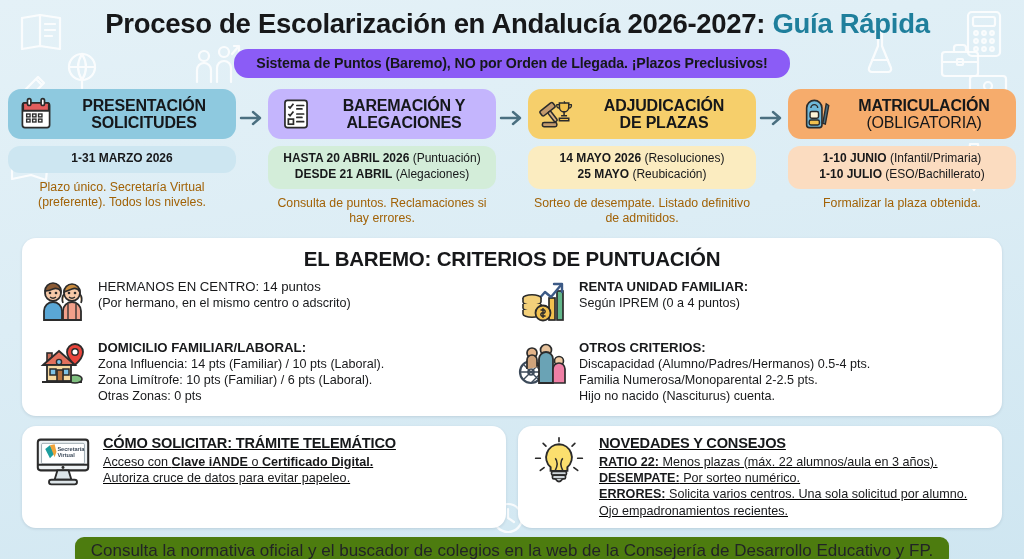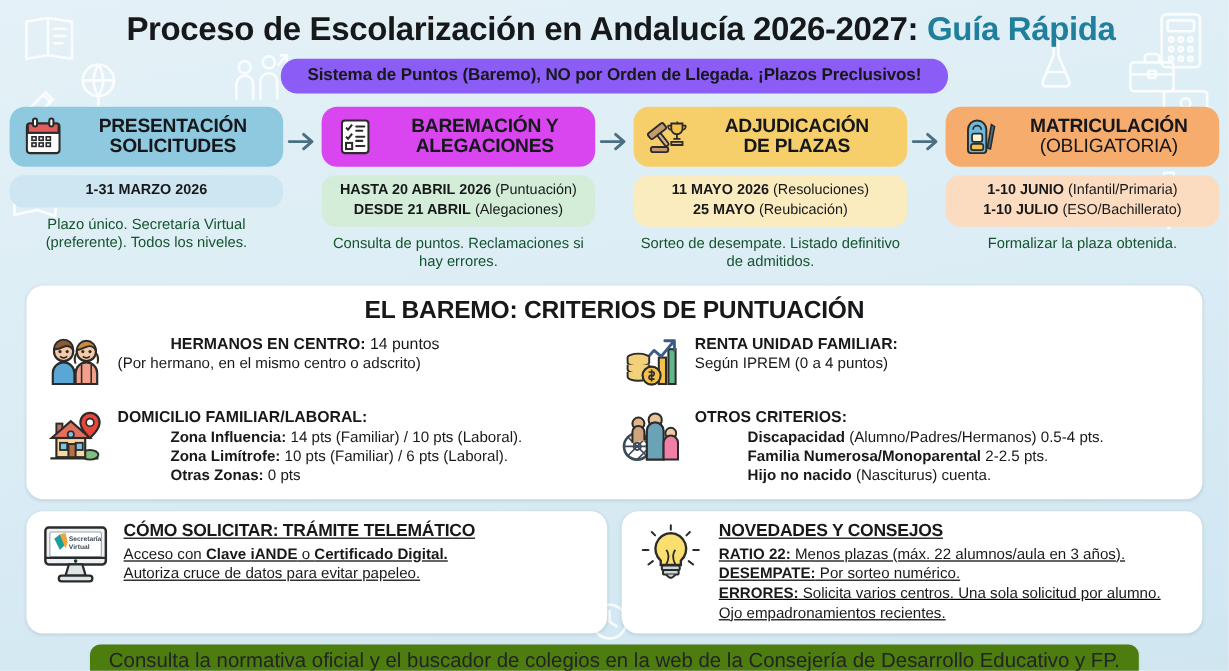--- a/index.html
+++ b/index.html
@@ -56,27 +56,27 @@
   }
   .step-title .sub2 { font-weight: normal; }
 
   .step-dates {
     margin-top: 7px; border-radius: 12px; padding: 5px 6px 6px;
     font-size: 12px; line-height: 1.33; color: #17181a;
   }
   .step-dates b { font-weight: bold; }
   .step-dates .lt { font-weight: normal; }
   .step-note {
-    margin-top: 7px; font-size: 12.3px; line-height: 1.26; color: #14532d;
+    margin-top: 7px; font-size: 12.3px; line-height: 1.26; color: #a16207;
     padding: 0 4px;
   }
 
   .c-blue   .step-head  { background: #8ec9df; }
   .c-blue   .step-dates { background: #cde6f1; }
-  .c-green  .step-head  { background: #d946ef; }
+  .c-green  .step-head  { background: #c4b5fd; }
   .c-green  .step-dates { background: #d3edd9; }
   .c-yellow .step-head  { background: #f6cf6b; }
   .c-yellow .step-dates { background: #fbecc0; }
   .c-orange .step-head  { background: #f6ac6c; }
   .c-orange .step-dates { background: #fbdcc0; }
 
   
   .card {
     background: #ffffff; border-radius: 14px;
     box-shadow: 0 1px 3px rgba(20,50,70,.13);
@@ -90,21 +90,21 @@
     color: #17181a; letter-spacing: -.2px; margin-bottom: 6px;
   }
   .baremo-cols { display: flex; gap: 10px; }
   .baremo-col { flex: 1 1 0; display: flex; flex-direction: column; gap: 9px; }
   .crit { display: flex; align-items: flex-start; gap: 10px; }
   .crit-icon { flex: 0 0 52px; height: 52px; display: flex;
                align-items: center; justify-content: center; }
   .crit-icon svg { width: 50px; height: 50px; }
   .crit-body { font-size: 12.6px; line-height: 1.27; color: #18191b; padding-top: 2px; }
   .crit-body .hd { font-weight: bold; font-size: 13.2px; }
-  .crit-body b { font-weight: bold; margin-left: 44px; }
+  .crit-body b { font-weight: normal; }
 
   .bottom-row {
     display: flex; gap: 12px; margin: 10px 22px 0;
   }
   .bcard { flex: 1 1 0; padding: 8px 12px 9px; display: flex;
            align-items: flex-start; gap: 11px; text-decoration: underline; }
   .bcard-icon { flex: 0 0 58px; height: 56px; display: flex;
                 align-items: center; justify-content: center; }
   .bcard-icon svg { width: 56px; height: 52px; }
   .bcard-body { font-size: 12.6px; line-height: 1.3; color: #18191b; }
@@ -285,21 +285,21 @@
             </g>
             <rect x="4" y="30" width="17" height="5" rx="2" fill="#c49a6c" stroke="#2b2b2b" stroke-width="1.8"></rect>
           </svg>
       </span>
       <span class="step-title">
         <span>ADJUDICACIÓN</span><br>
         <span>DE PLAZAS</span>
       </span>
     </div>
     <div class="step-dates">
-      <div><b>11 MAYO 2026</b> <span class="lt">(Resoluciones)</span></div>
+      <div><b>14 MAYO 2026</b> <span class="lt">(Resoluciones)</span></div>
       <div><b>25 MAYO</b> <span class="lt">(Reubicación)</span></div>
     </div>
     <div class="step-note">Sorteo de desempate. Listado definitivo de admitidos.</div>
   </div>
 
   <div class="arrow">
     <svg viewBox="0 0 26 18">
         <path d="M2 9 h18 M14 3 l7 6 -7 6" fill="none" stroke="#4a6f80" stroke-width="2.4" stroke-linecap="round" stroke-linejoin="round"></path>
       </svg>
   </div>

